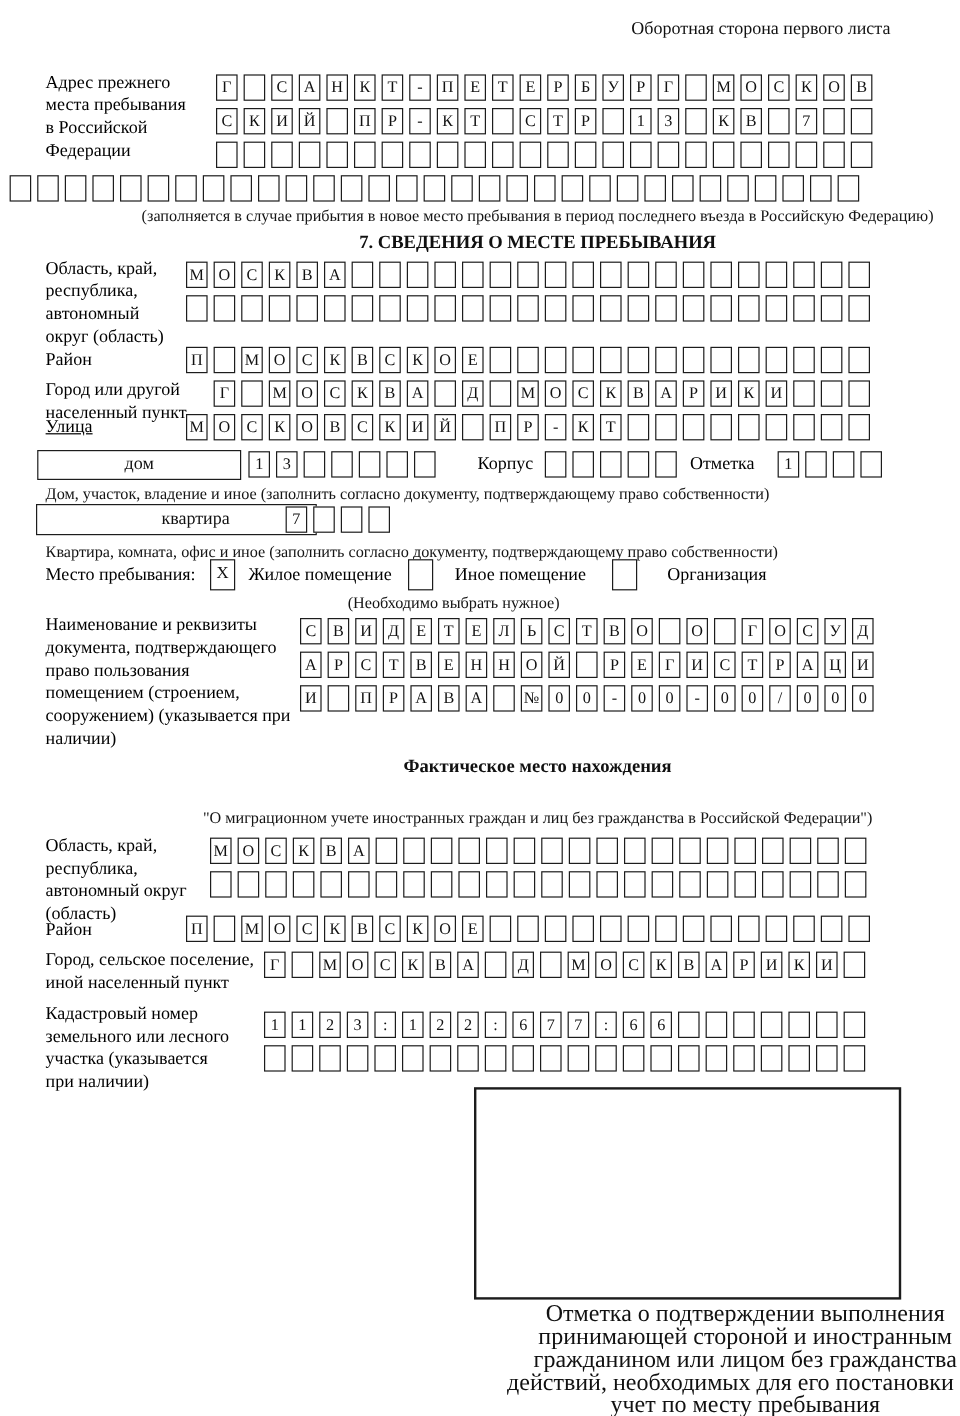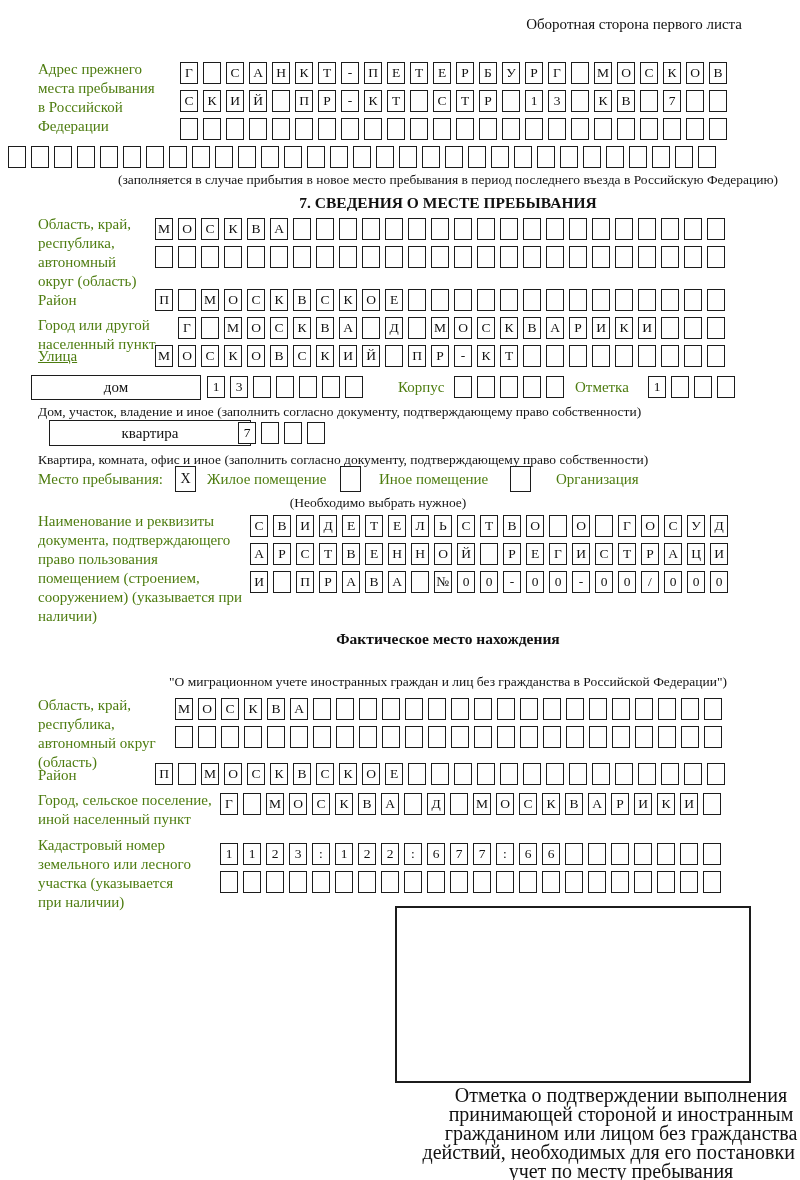--- a/index.html
+++ b/index.html
@@ -1,19 +1,19 @@
 <!DOCTYPE html>
 <html><head>
 <meta charset="utf-8">
 <style>
   html,body{margin:0;padding:0;background:#fff;}
   #page{position:relative;width:800px;height:1180px;background:#fff;
         font-family:"Liberation Serif","DejaVu Serif",serif;color:#111;overflow:hidden;}
   .abs{position:absolute;}
-  .label{font-size:15px;line-height:19px;color:#4d7c0f;}
+  .label{font-size:15px;line-height:19px;color:#000000;}
   .note{font-size:13.5px;color:#141414;}
   .center{text-align:center;margin-left:48px;}
   .bold{font-weight:bold;}
   .cells{position:absolute;display:flex;gap:5px;}
   .cell{width:16px;height:20px;border:1.5px solid #1c1c1c;display:flex;
         align-items:center;justify-content:center;font-size:13.5px;color:#111;
         background:#fff;flex:none;}
   .widebox{position:absolute;border:1.7px solid #1c1c1c;display:flex;
            align-items:center;justify-content:center;font-size:15px;background:#fff;}
   .checkbox{position:absolute;width:19px;height:24px;border:1.6px solid #1c1c1c;
@@ -306,21 +306,21 @@
     </div>
   <div class="abs label" style="left:575px;top:378px;">Отметка</div>
   <div class="cells" style="left:648px;top:376px;">
       <span class="cell">1</span>
       <span class="cell"></span>
       <span class="cell"></span>
       <span class="cell"></span>
     </div>
   <div class="abs note" style="left:38px;top:404px;">Дом, участок, владение и иное (заполнить согласно документу, подтверждающему право собственности)</div>
 
-  <div class="widebox" style="left:49px;top:420px;width:200px;height:24px;">квартира</div>
+  <div class="widebox" style="left:30px;top:420px;width:200px;height:24px;padding-left:32px;">квартира</div>
   <div class="cells" style="left:238px;top:422px;">
       <span class="cell">7</span>
       <span class="cell"></span>
       <span class="cell"></span>
       <span class="cell"></span>
     </div>
   <div class="abs note" style="left:38px;top:452px;">Квартира, комната, офис и иное (заполнить согласно документу, подтверждающему право собственности)</div>
 
   <div class="abs label" style="left:38px;top:470px;">Место пребывания:</div>
   <div class="checkbox" style="left:175px;top:466px;">X</div>

